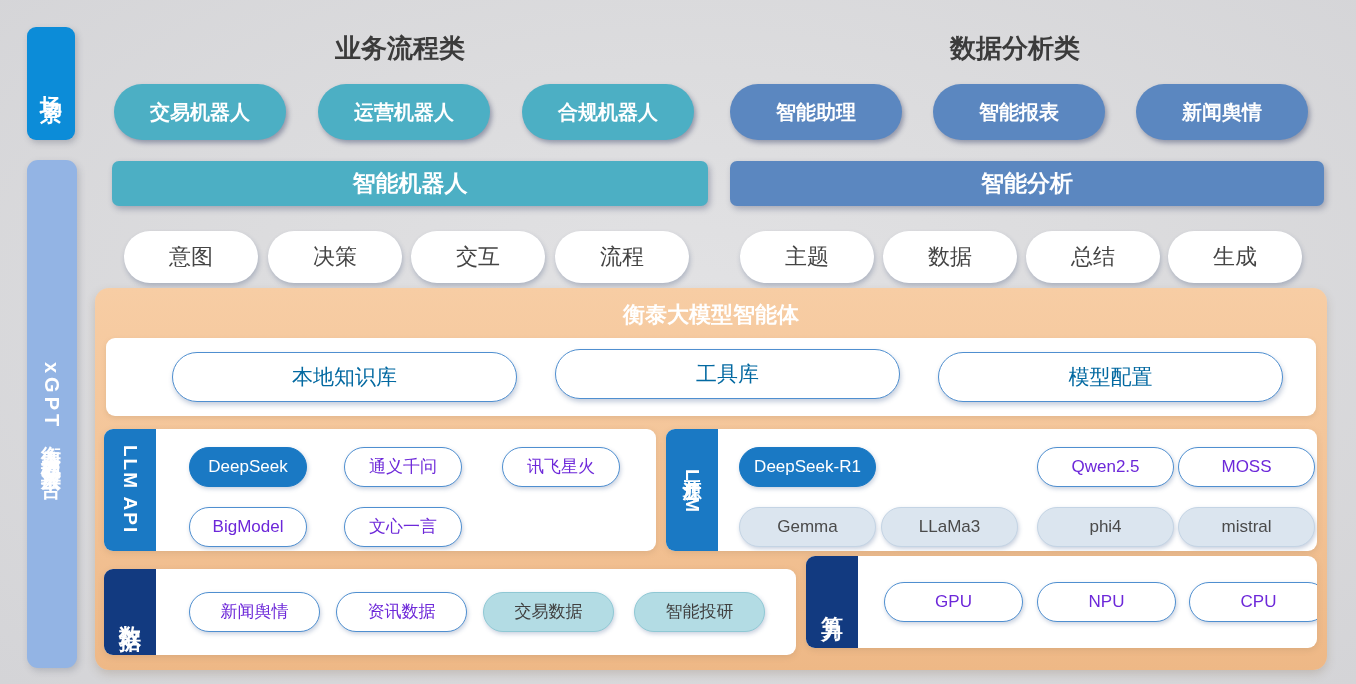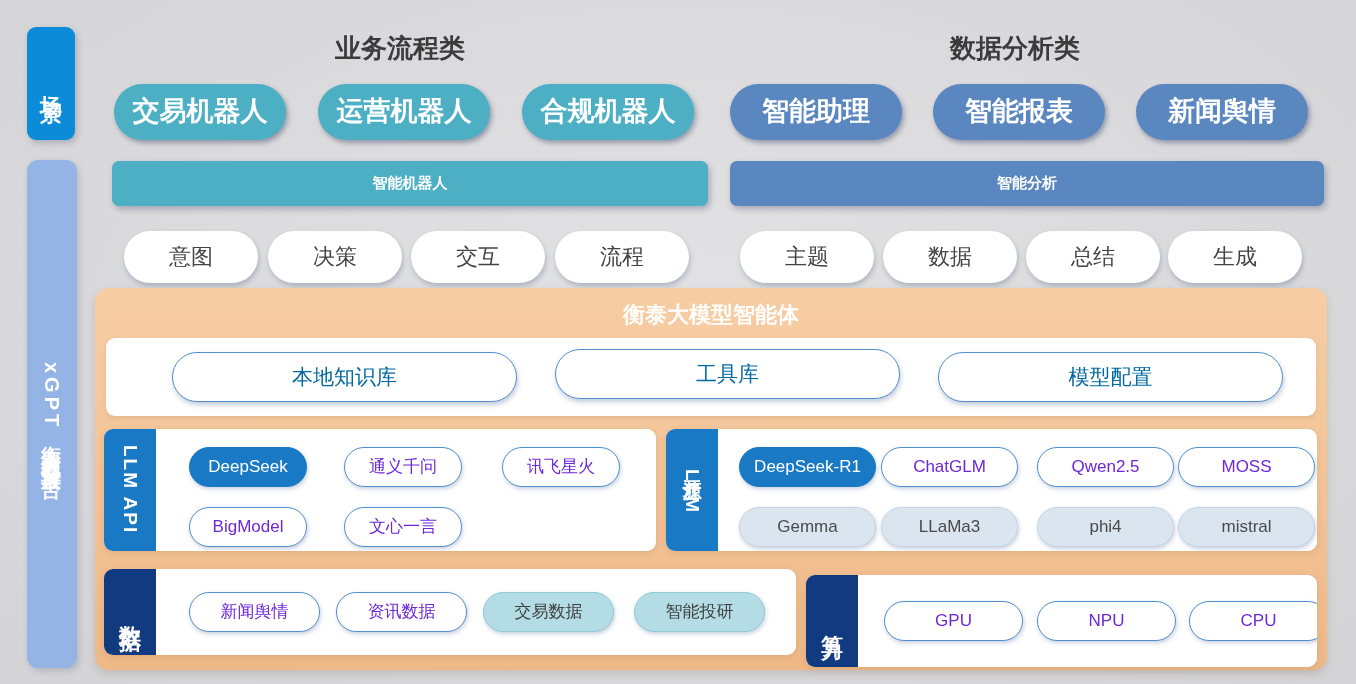--- a/index.html
+++ b/index.html
@@ -44,31 +44,31 @@
   
   .pill{
     position:absolute;
     display:flex;align-items:center;justify-content:center;
     text-align:center;
     box-sizing:border-box;
     line-height:1.1;
   }
   
   .sc-pill{
-    height:56px;border-radius:28px;color:#fff;font-size:27px;font-weight:bold;
+    height:56px;border-radius:28px;color:#fff;font-size:20px;font-weight:bold;
     box-shadow:2px 3px 5px rgba(45,55,95,.42);
   }
   .sc-teal{background:#4cafc4;}
   .sc-blue{background:#5b87c0;}
 
   
   .capbar{
     position:absolute;height:45px;border-radius:7px;
     display:flex;align-items:center;justify-content:center;
-    color:#fff;font-size:15px;font-weight:bold;
+    color:#fff;font-size:23px;font-weight:bold;
     box-shadow:2px 3px 6px rgba(45,55,95,.33);
   }
   #bar-robot{left:112px;top:161px;width:596px;background:#4cafc4;}
   #bar-analysis{left:730px;top:161px;width:594px;background:#5b87c0;}
 
   
   .wpill{
     height:52px;border-radius:26px;background:#fff;
     color:#444;font-size:22px;
     box-shadow:1px 3px 5px rgba(60,80,120,.30);
@@ -178,40 +178,39 @@
       <div class="pill mpill m-white" style="left:85px;top:78px;width:118px;">BigModel</div>
       <div class="pill mpill m-white" style="left:240px;top:78px;width:118px;">文心一言</div>
       <div class="pill mpill m-gray" style="left:398px;top:78px;width:118px;margin-top:48px;">ChatGPT</div>
     </div>
 
     <div class="modelcard" style="left:571px;top:141px;width:651px;height:122px;">
       <div class="sidetab tab-blue" style="width:52px;font-size:19px;letter-spacing:2px;">
         <span>开源LLM</span>
       </div>
       <div class="pill mpill m-fill" style="left:73px;top:18px;width:137px;">DeepSeek-R1</div>
-      <div class="pill mpill m-white" style="left:215px;top:18px;width:137px;">ChatGLM</div>
       <div class="pill mpill m-white" style="left:371px;top:18px;width:137px;">Qwen2.5</div>
       <div class="pill mpill m-white" style="left:512px;top:18px;width:137px;">MOSS</div>
       <div class="pill mpill m-gray" style="left:73px;top:78px;width:137px;">Gemma</div>
       <div class="pill mpill m-gray" style="left:215px;top:78px;width:137px;">LLaMa3</div>
       <div class="pill mpill m-gray" style="left:371px;top:78px;width:137px;">phi4</div>
       <div class="pill mpill m-gray" style="left:512px;top:78px;width:137px;">mistral</div>
     </div>
 
     <div class="modelcard" style="left:9px;top:281px;width:692px;height:86px;">
       <div class="sidetab tab-navy" style="width:52px;font-size:22px;letter-spacing:4px;">
         <span>数据</span>
       </div>
       <div class="pill mpill m-white" style="left:85px;top:23px;width:131px;">新闻舆情</div>
       <div class="pill mpill m-white" style="left:232px;top:23px;width:131px;">资讯数据</div>
       <div class="pill mpill m-teal" style="left:379px;top:23px;width:131px;">交易数据</div>
       <div class="pill mpill m-teal" style="left:530px;top:23px;width:131px;">智能投研</div>
     </div>
 
-    <div class="modelcard" style="left:711px;top:287px;width:511px;height:92px;">
+    <div class="modelcard" style="left:711px;top:268px;width:511px;height:92px;">
       <div class="sidetab tab-navy" style="width:52px;font-size:22px;letter-spacing:4px;">
         <span>算力</span>
       </div>
       <div class="pill mpill m-white" style="left:78px;top:26px;width:139px;">GPU</div>
       <div class="pill mpill m-white" style="left:231px;top:26px;width:139px;">NPU</div>
       <div class="pill mpill m-white" style="left:383px;top:26px;width:139px;">CPU</div>
     </div>
 
   </div>
 </div>

